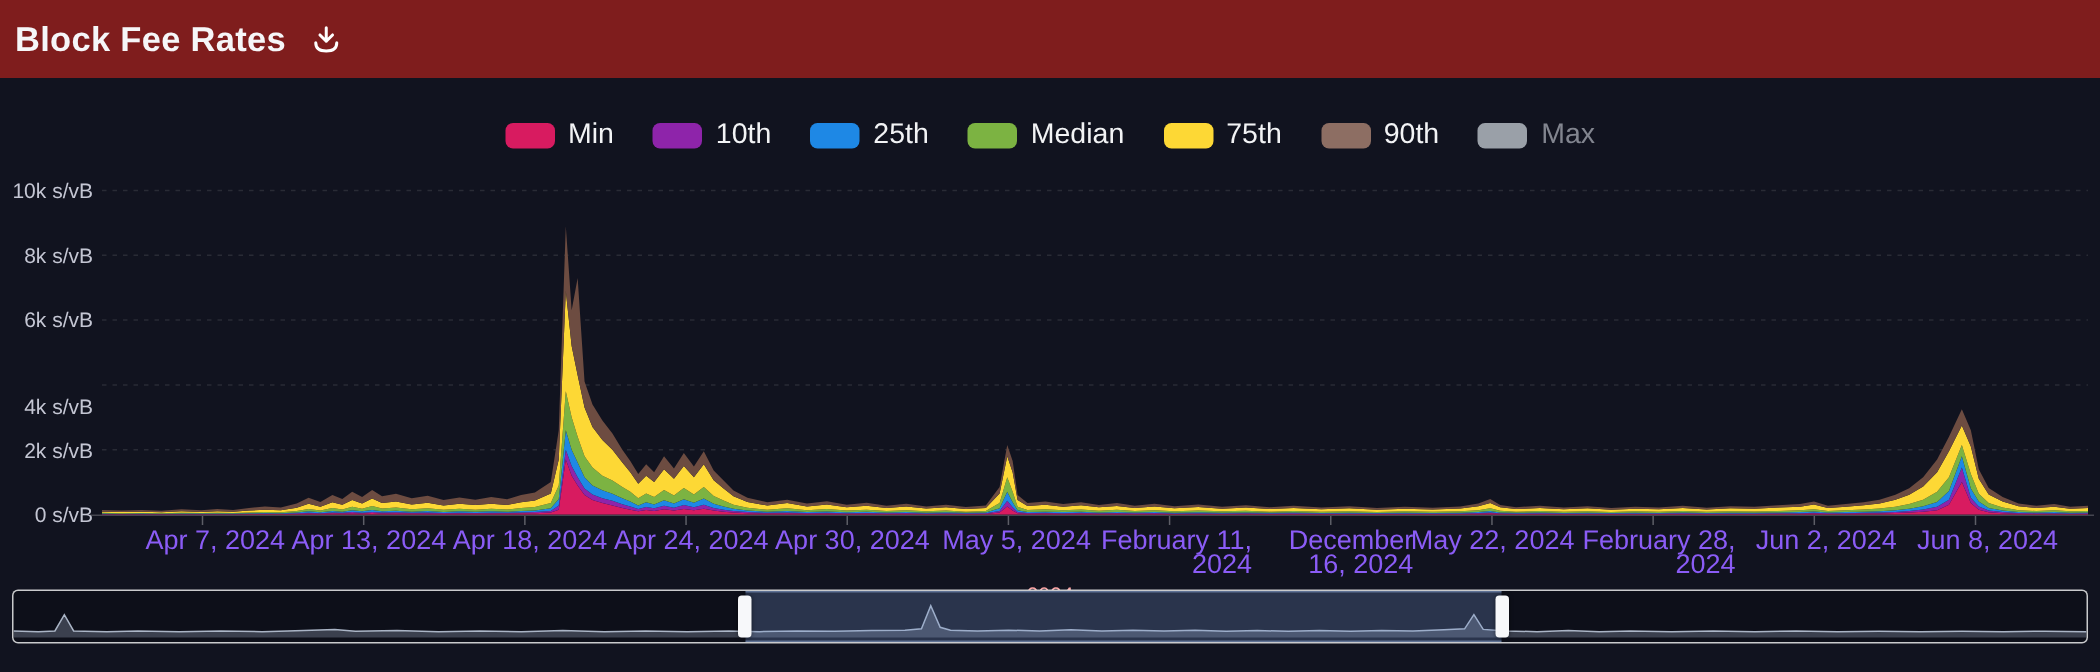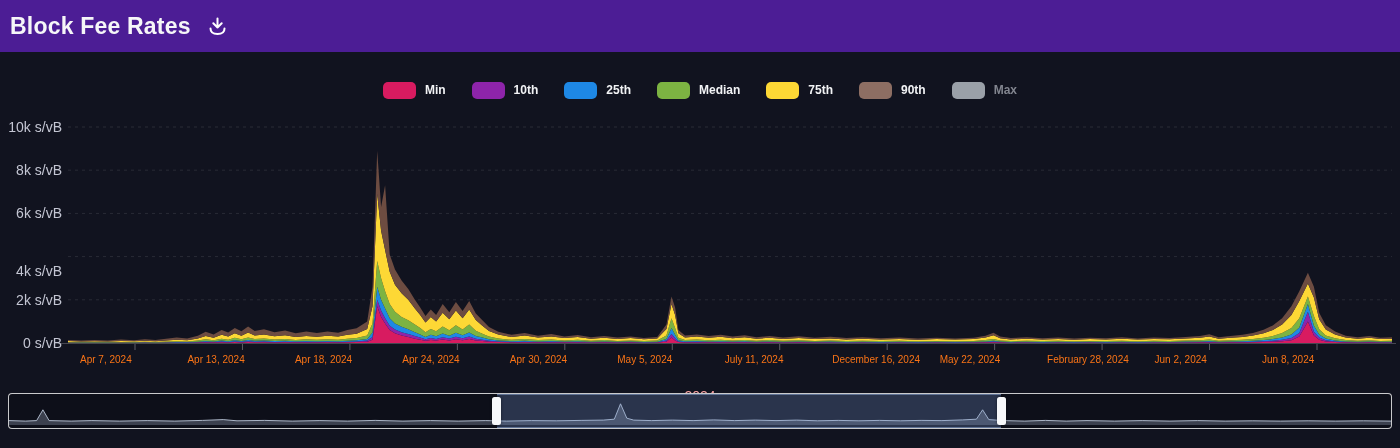--- a/index.html
+++ b/index.html
@@ -8,40 +8,40 @@
     background:#11131f;
     font-family:"Liberation Sans","DejaVu Sans",sans-serif;
     color:#f4f4f6;
     overflow:hidden;
     position:relative;
   }
   .panel-header{
     position:absolute; top:0; left:0; right:0; height:52px;
     display:flex; align-items:center; gap:14px;
     padding-left:10px;
-    background:#4c1d95;
+    background:#7f1d1d;
   }
   .page-title{ font-size:23px; font-weight:600; letter-spacing:.2px; color:#f6f6f8;}
   .dl-btn{ background:none;border:none;cursor:pointer; display:flex;align-items:center; padding:2px; }
   .legend{
     position:absolute; top:77px; left:0; right:0; height:26px;
     display:flex; justify-content:center; align-items:center; gap:26px;
   }
   .legend-item{ display:flex; align-items:center; gap:9px; cursor:pointer; }
   .legend-swatch{ width:33px; height:17px; border-radius:5px; }
-  .legend-label{ font-size:12px; font-weight:700; color:#f2f3f5; }
+  .legend-label{ font-size:19px; font-weight:400; color:#f2f3f5; }
   .legend-item.inactive .legend-label{ color:#82858f; }
   #chart-svg{ position:absolute; left:0; top:0; }
   .y-label{
     position:absolute; width:62px; text-align:right;
     font-size:14px; color:#c4c6d3; line-height:18px;
   }
   .x-label{
-    position:absolute; width:110px; text-align:left;
-    font-size:10px; color:#f97316; line-height:16px; top:352px;
+    position:absolute; width:110px; text-align:right;
+    font-size:18px; color:#8b5cf6; line-height:16px; top:352px;
   }
   .year-label{
     position:absolute; top:388px; left:645px; width:110px; text-align:center;
     font-size:14px; color:#fca5a5;
   }
   .navigator{
     position:absolute; left:8px; top:393px; width:1384px; height:36px;
     border:1px solid rgba(255,255,255,0.78); border-radius:4px;
     background:#0d0f19; overflow:visible;
   }
@@ -138,21 +138,21 @@
     <div class="y-label" style="top: 161.2px; left: 0px;">8k s/vB</div>
     <div class="y-label" style="top: 118px; left: 0px;">10k s/vB</div>
   </div>
 <div id="xlabels">
     <div class="x-label" style="left: 80px;">Apr 7, 2024</div>
     <div class="x-label" style="left: 187.455px;">Apr 13, 2024</div>
     <div class="x-label" style="left: 294.909px;">Apr 18, 2024</div>
     <div class="x-label" style="left: 402.364px;">Apr 24, 2024</div>
     <div class="x-label" style="left: 509.818px;">Apr 30, 2024</div>
     <div class="x-label" style="left: 617.273px;">May 5, 2024</div>
-    <div class="x-label" style="left: 724.727px;">July 11, 2024</div>
+    <div class="x-label" style="left: 724.727px;">February 11, 2024</div>
     <div class="x-label" style="left: 832.182px;">December 16, 2024</div>
     <div class="x-label" style="left: 939.636px;">May 22, 2024</div>
     <div class="x-label" style="left: 1047.09px;">February 28, 2024</div>
     <div class="x-label" style="left: 1154.55px;">Jun 2, 2024</div>
     <div class="x-label" style="left: 1262px;">Jun 8, 2024</div>
   </div>
 <div class="year-label">2024</div>
 
 <div class="navigator">
   <svg id="nav-svg" width="1382" height="34">

